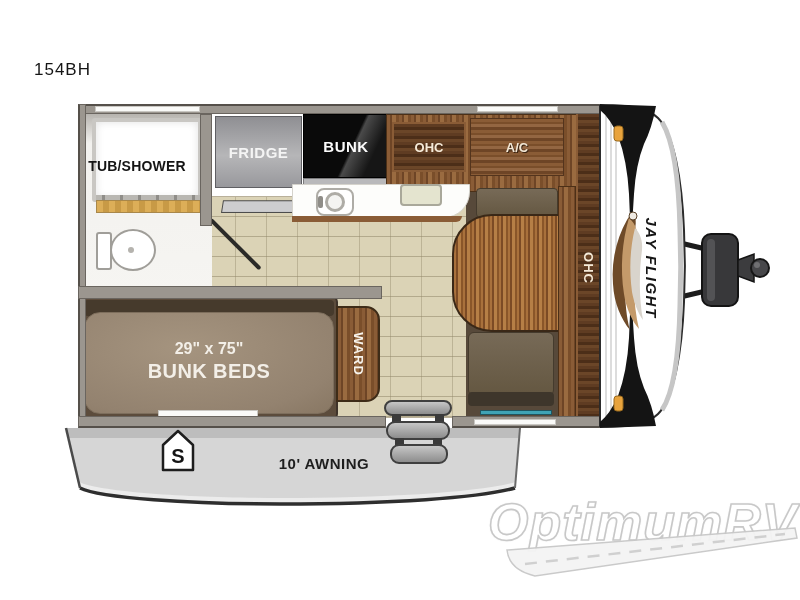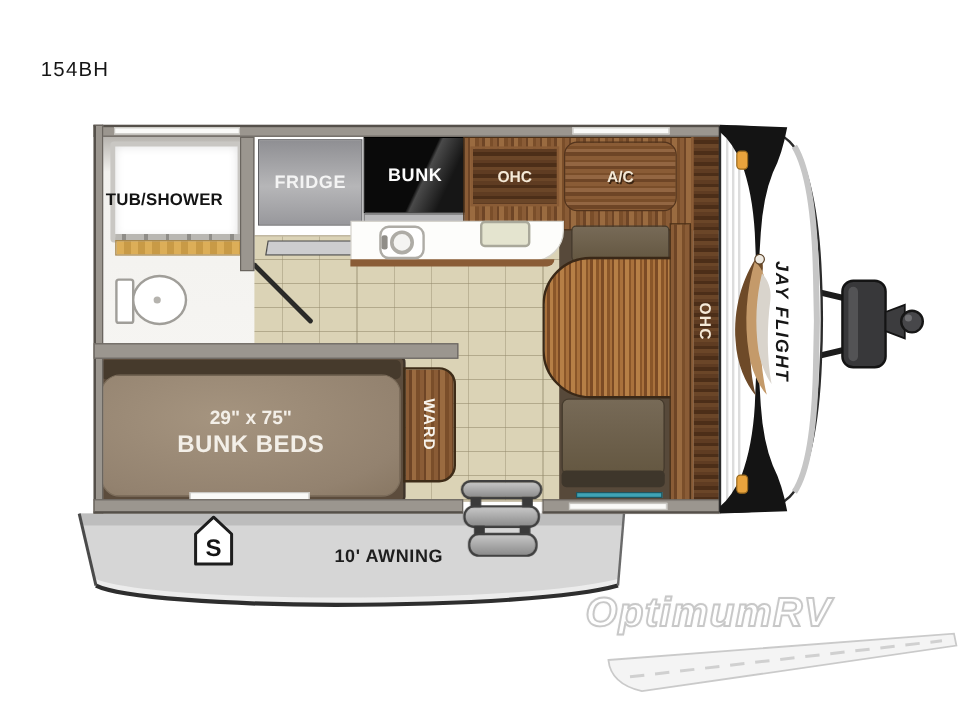--- a/index.html
+++ b/index.html
@@ -8,35 +8,35 @@
   .abs{position:absolute;}
   .lbl{font-weight:bold;color:#111;}
   .cbox{display:flex;align-items:center;justify-content:center;text-align:center;}
   .wall{background:#9b968f;border:1px solid #6a655f;box-sizing:border-box;}
   .tile{background-color:#dbd3b6;
         background-image:
           repeating-linear-gradient(180deg, rgba(150,140,110,0) 0 19px, rgba(146,136,106,.55) 19px 20px),
           repeating-linear-gradient(90deg, rgba(150,140,110,0) 0 30px, rgba(146,136,106,.42) 30px 31px);
         border:1px solid #b9b09a;box-sizing:border-box;}
   .wood-v{background:repeating-linear-gradient(90deg,#8a5c36 0 3px,#6e4526 3px 5px,#9a6b40 5px 9px,#7a4e2a 9px 12px);}
-  .wood-h{background:repeating-linear-gradient(180deg,#8a5c36 0 3px,#7a4e2a 3px 5px,#936642 5px 8px,#6e4526 8px 11px);border-radius:11px;}
+  .wood-h{background:repeating-linear-gradient(180deg,#8a5c36 0 3px,#7a4e2a 3px 5px,#936642 5px 8px,#6e4526 8px 11px);}
   .wood-dark{background:repeating-linear-gradient(180deg,#5f3c22 0 3px,#4c2e18 3px 6px,#6b4628 6px 9px);}
   .table-wood{background:repeating-linear-gradient(90deg,#a9713c 0 2px,#7c4b25 2px 4px,#b67f46 4px 7px,#8a5629 7px 9px);}
   .vtext{position:absolute;white-space:nowrap;transform:translate(-50%,-50%) rotate(90deg);}
   .white-strip{background:#fafaf8;border:1px solid #c9c7c2;box-sizing:border-box;}
   .step{background:linear-gradient(180deg,#c6c6c6,#8d8d8d);border:2px solid #3f3f3f;box-sizing:border-box;}
   .conn{background:#3a3a3a;}
   .benchseat{background:linear-gradient(180deg,#776a57,#645741);border:1px solid #453b2d;box-sizing:border-box;}
 </style>
 </head>
 <body>
 
 <div id="stage">
 
-  <div class="abs" style="left:34px;top:48px;font-size:17px;font-weight:500;color:#151515;letter-spacing:1px;">154BH</div>
+  <div class="abs" style="left:34px;top:60px;font-size:17px;font-weight:500;color:#151515;letter-spacing:1px;">154BH</div>
 
   <svg class="abs" style="left:60px;top:424px;" width="465" height="90" viewBox="0 0 465 90">
     <path d="M6,4 L460,4 L455,64 C420,74 330,80 220,80 C130,80 40,74 20,64 Z" fill="#d6d6d6"></path>
     <path d="M6,4 L460,4 L459,14 L8,14 Z" fill="#bdbdbd"></path>
     <path d="M455,64 C420,74 330,80 220,80 C130,80 40,74 20,64 L19,58 C40,68 130,74 220,74 C330,74 420,68 456,58 Z" fill="#ececec"></path>
     <path d="M455,64 C420,74 330,80 220,80 C130,80 40,74 20,64" fill="none" stroke="#2e2e2e" stroke-width="3.5"></path>
     <path d="M6,4 L20,64" fill="none" stroke="#4a4a4a" stroke-width="2.5"></path>
     <path d="M460,4 L455,64" fill="none" stroke="#6a6a6a" stroke-width="2"></path>
   </svg>
 
@@ -152,20 +152,20 @@
 
     <rect x="106" y="134" width="36" height="72" rx="9" fill="#38383a" stroke="#141414" stroke-width="2"></rect>
     <rect x="111" y="139" width="8" height="62" rx="4" fill="#5a5a5c" opacity=".8"></rect>
     <path d="M142,160 L158,154 L158,182 L142,176 Z" fill="#3c3c3e" stroke="#141414" stroke-width="1.5"></path>
     <circle cx="164" cy="168" r="9" fill="#47474a" stroke="#161616" stroke-width="2"></circle>
     <circle cx="161" cy="165" r="3" fill="#6f6f72"></circle>
   </svg>
 
   <div class="vtext" style="left:651px;top:268px;font-size:15px;font-weight:900;font-style:italic;color:#161616;letter-spacing:1.5px;font-family:'Liberation Sans',sans-serif;">JAY FLIGHT</div>
 
-  <div class="abs" style="left:488px;top:492px;font-size:34px;font-weight:800;font-style:italic;color:#ffffff;
+  <div class="abs" style="left:488px;top:492px;font-size:52px;font-weight:800;font-style:italic;color:#ffffff;
               -webkit-text-stroke:1.6px #c6c6c6;text-shadow:0 0 2px #d4d4d4;letter-spacing:1px;opacity:.95;text-align:right;">OptimumRV</div>
   <svg class="abs" style="left:495px;top:520px;" width="305" height="64" viewBox="0 0 305 64">
     <path d="M12,30 L300,8 L302,18 L40,56 Q14,50 12,30 Z" fill="#f4f4f4" stroke="#c8c8c8" stroke-width="1.5" opacity=".95"></path>
     <path d="M30,44 L290,14" stroke="#d0d0d0" stroke-width="2.5" stroke-dasharray="12,9" fill="none"></path>
   </svg>
 
 </div>
 
 </body></html>

